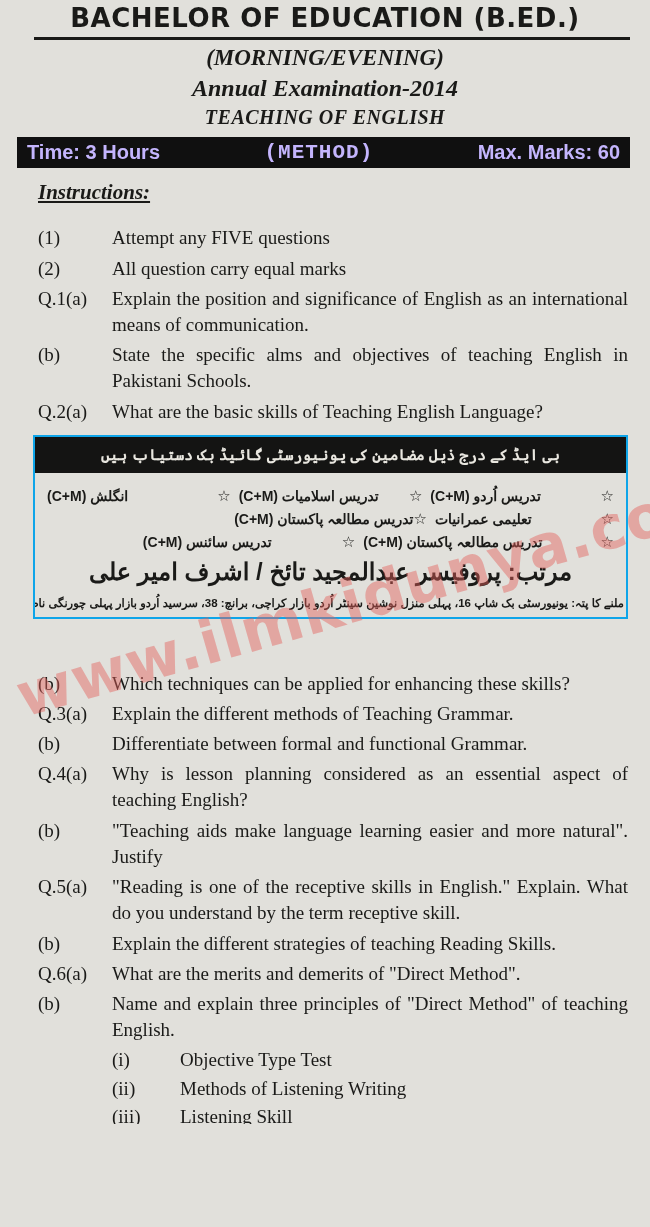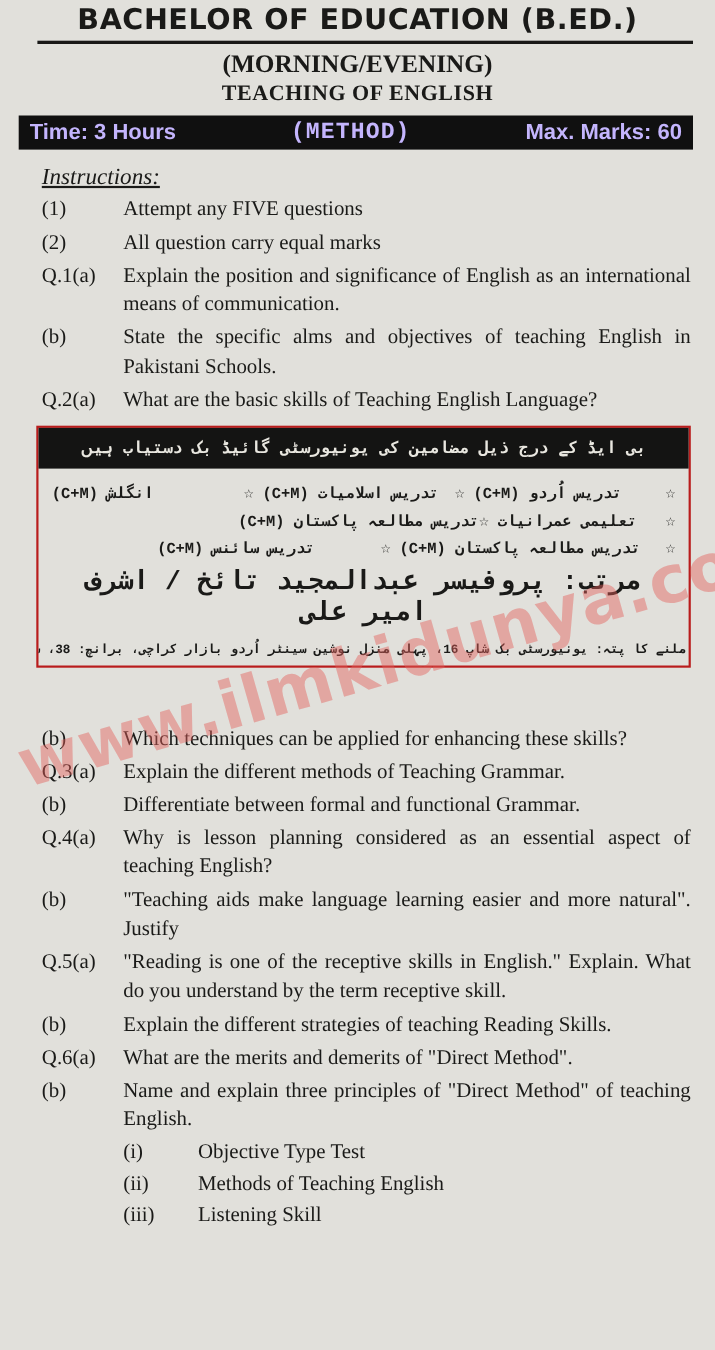--- a/index.html
+++ b/index.html
@@ -14,50 +14,50 @@
 
   
   .hdr{text-align:center;padding-top:4px;}
   .hdr-title{
     font-family:"DejaVu Sans",sans-serif;
     font-weight:bold;font-size:26px;letter-spacing:.5px;
     margin:0 20px;line-height:1.15;
   }
   .hdr-rule{border-top:3px solid #191917;margin:3px 20px 4px 34px;}
   .hdr-session,.hdr-exam,.hdr-subject{
-    font-weight:bold;line-height:1.2;
+    font-style:italic;font-weight:bold;line-height:1.2;
   }
   .hdr-session{font-size:23px;margin-top:4px;}
   .hdr-exam{font-size:24px;margin-top:3px;}
   .hdr-subject{font-size:20px;margin-top:2px;letter-spacing:.5px;}
 
   .info-bar{
     margin:8px 20px 0 17px;background:#101010;color:#c4b5fd;
     display:flex;justify-content:space-between;align-items:center;
     padding:4px 10px;font-weight:bold;
   }
   .info-time,.info-marks{font-family:"Liberation Sans",sans-serif;font-size:20px;}
   .info-method{font-family:Liberation Mono, monospace;font-size:21px;letter-spacing:1px;}
 
   
   .qlist{margin:12px 22px 0 38px;}
   .instr-head{
-    font-size:21px;font-weight:normal;font-style:italic;
-    text-decoration:underline;margin-bottom:4px;
+    font-size:21px;font-weight:bold;font-style:italic;
+    text-decoration:underline;margin-bottom:20px;
   }
   .q-row{display:flex;align-items:flex-start;margin-bottom:4px;font-size:19px;line-height:1.38;}
   .q-label{flex:0 0 74px;white-space:nowrap;}
   .q-text{flex:1;text-align:justify;}
   .sub-row{display:flex;margin:2px 0 2px 74px;font-size:19px;line-height:1.38;}
   .sub-label{flex:0 0 68px;}
 
   
   .ad-box{
-    margin:10px 22px 0 33px;border:2px solid #b91c1c;
-    font-family:Liberation Mono, monospace;
+    margin:10px 22px 0 33px;border:2px solid #0ea5e9;
+    font-family:Liberation Sans, sans-serif;
   }
   .ad-banner{
     background:#141413;color:#e9e7e0;text-align:center;
     font-size:15px;font-weight:bold;padding:9px 4px;direction:rtl;
   }
   .ad-rows{padding:8px 8px 0 8px;}
   .ad-row{display:grid;grid-template-columns:1fr 1fr 1fr;direction:rtl;margin:7px 0;}
   .ad-row.row3{grid-template-columns:1.35fr 1.15fr .5fr;}
   .ad-cell{display:flex;justify-content:space-between;align-items:center;direction:rtl;padding:0 4px;}
   .star{font-size:15px;line-height:1;}
@@ -86,20 +86,21 @@
 </style>
 </head>
 <body>
 
 <div class="page">
 
   <div class="hdr">
     <div class="hdr-title">BACHELOR OF EDUCATION (B.ED.)</div>
     <div class="hdr-rule"></div>
     <div class="hdr-session">(MORNING/EVENING)</div>
+    <div class="hdr-exam">Annual Examination-2014</div>
     <div class="hdr-subject">TEACHING OF ENGLISH</div>
     <div class="info-bar">
       <span class="info-time">Time: 3 Hours</span>
       <span class="info-method">(METHOD)</span>
       <span class="info-marks">Max. Marks: 60</span>
     </div>
   </div>
 
   <div class="qlist">
     <div class="instr-head">Instructions:</div>
@@ -212,21 +213,21 @@
       <span class="q-label">(b)</span>
       <span class="q-text">Name and explain three principles of "Direct Method" of teaching English.</span>
     </div>
 
     <div class="sub-row">
       <span class="sub-label">(i)</span>
       <span class="sub-text">Objective Type Test</span>
     </div>
     <div class="sub-row">
       <span class="sub-label">(ii)</span>
-      <span class="sub-text">Methods of Teaching English</span>
+      <span class="sub-text">Methods of Listening Writing</span>
     </div>
     <div class="sub-row">
       <span class="sub-label">(iii)</span>
       <span class="sub-text">Listening Skill</span>
     </div>
   </div>
 
   <div class="bottom-rule"></div>
 
   <div class="watermark">www.ilmkidunya.com</div>

